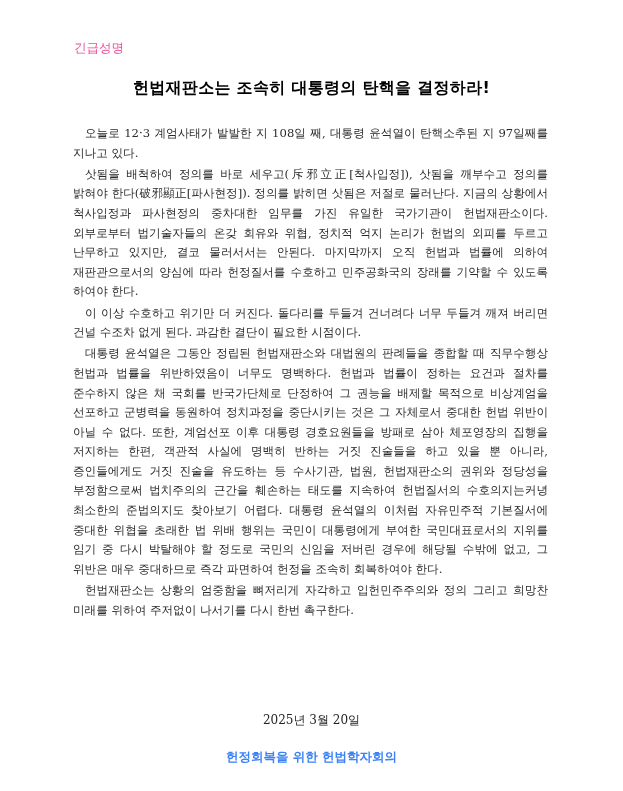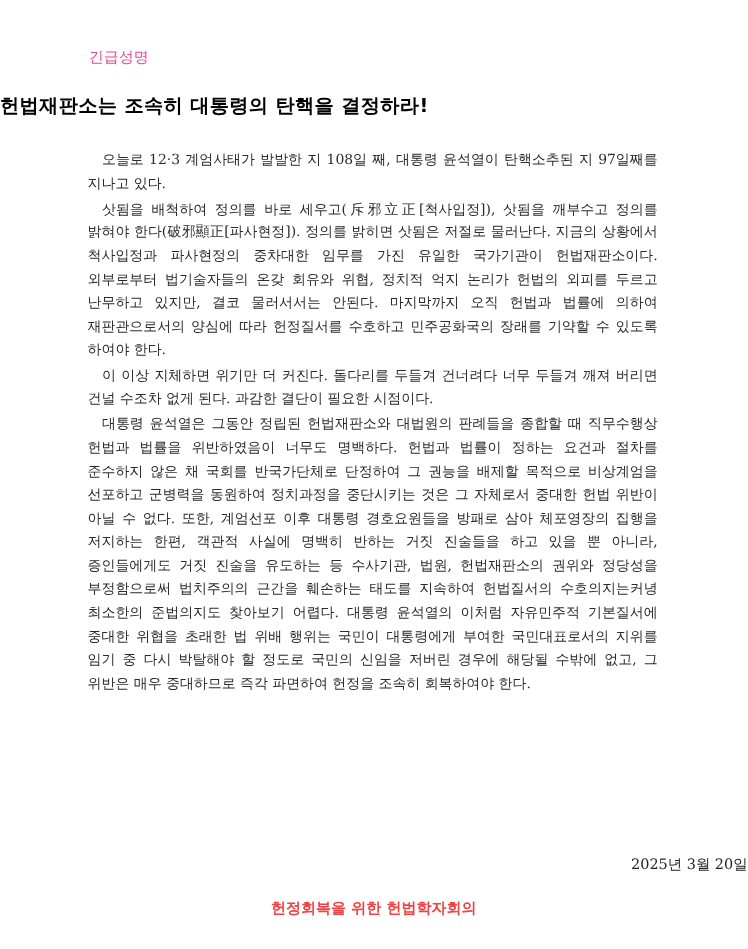--- a/index.html
+++ b/index.html
@@ -1,34 +1,35 @@
 <!DOCTYPE html>
 <html><head>
 <meta charset="utf-8">
 <style>
   html, body { margin: 0; padding: 0; background: #ffffff; }
   body { width: 623px; height: 791px; overflow: hidden; position: relative;
          font-family: "DejaVu Serif", "Liberation Serif", serif; color: #222; }
   .label { position: absolute; left: 74px; top: 40px; font-size: 12.5px; color: #ec4899; }
-  .title { position: absolute; left: 0; width: 623px; top: 78px; 
+  .title { position: absolute; left: 0; width: 623px; top: 78px; text-align: center;
            font-family: "DejaVu Sans", sans-serif; font-weight: bold; font-size: 16px; color: #000; letter-spacing: 0.3px; }
   .body { position: absolute; left: 73px; width: 475px; top: 124px; font-size: 11.6px; line-height: 19.6px;
           text-align: justify; color: #2a2a2a; }
   .body p { margin: 0 0 1.6px 0; text-indent: 12px; word-break: keep-all; }
-  .date { position: absolute; left: 0; width: 623px; top: 712px; text-align: right; font-size: 12px; color: #222; }
+  .date { position: absolute; left: 0; width: 623px; top: 712px; text-align: center; font-size: 12px; color: #222; }
   .sig { position: absolute; left: 0; width: 623px; top: 749px; text-align: center;
-         font-family: "DejaVu Sans", sans-serif; font-weight: bold; font-size: 12.5px; color: #ef4444; }
+         font-family: "DejaVu Sans", sans-serif; font-weight: bold; font-size: 12.5px; color: #3b82f6; }
 </style>
 </head>
 <body>
 
 <div class="label">긴급성명</div>
 <div class="title">헌법재판소는 조속히 대통령의 탄핵을 결정하라!</div>
 
 <div class="body">
   <p>오늘로 12·3 계엄사태가 발발한 지 108일 째, 대통령 윤석열이 탄핵소추된 지 97일째를 지나고 있다.</p>
   <p>삿됨을 배척하여 정의를 바로 세우고(斥邪立正[척사입정]), 삿됨을 깨부수고 정의를 밝혀야 한다(破邪顯正[파사현정]). 정의를 밝히면 삿됨은 저절로 물러난다. 지금의 상황에서 척사입정과 파사현정의 중차대한 임무를 가진 유일한 국가기관이 헌법재판소이다. 외부로부터 법기술자들의 온갖 회유와 위협, 정치적 억지 논리가 헌법의 외피를 두르고 난무하고 있지만, 결코 물러서서는 안된다. 마지막까지 오직 헌법과 법률에 의하여 재판관으로서의 양심에 따라 헌정질서를 수호하고 민주공화국의 장래를 기약할 수 있도록 하여야 한다.</p>
-  <p>이 이상 지체하면 위기만 더 커진다. 돌다리를 두들겨 건너려다 너무 두들겨 깨져 버리면 건널 수조차 없게 된다. 과감한 결단이 필요한 시점이다.</p>
+  <p>이 이상 수호하고 위기만 더 커진다. 돌다리를 두들겨 건너려다 너무 두들겨 깨져 버리면 건널 수조차 없게 된다. 과감한 결단이 필요한 시점이다.</p>
   <p>대통령 윤석열은 그동안 정립된 헌법재판소와 대법원의 판례들을 종합할 때 직무수행상 헌법과 법률을 위반하였음이 너무도 명백하다. 헌법과 법률이 정하는 요건과 절차를 준수하지 않은 채 국회를 반국가단체로 단정하여 그 권능을 배제할 목적으로 비상계엄을 선포하고 군병력을 동원하여 정치과정을 중단시키는 것은 그 자체로서 중대한 헌법 위반이 아닐 수 없다. 또한, 계엄선포 이후 대통령 경호요원들을 방패로 삼아 체포영장의 집행을 저지하는 한편, 객관적 사실에 명백히 반하는 거짓 진술들을 하고 있을 뿐 아니라, 증인들에게도 거짓 진술을 유도하는 등 수사기관, 법원, 헌법재판소의 권위와 정당성을 부정함으로써 법치주의의 근간을 훼손하는 태도를 지속하여 헌법질서의 수호의지는커녕 최소한의 준법의지도 찾아보기 어렵다. 대통령 윤석열의 이처럼 자유민주적 기본질서에 중대한 위협을 초래한 법 위배 행위는 국민이 대통령에게 부여한 국민대표로서의 지위를 임기 중 다시 박탈해야 할 정도로 국민의 신임을 저버린 경우에 해당될 수밖에 없고, 그 위반은 매우 중대하므로 즉각 파면하여 헌정을 조속히 회복하여야 한다.</p>
+  <p>헌법재판소는 상황의 엄중함을 뼈저리게 자각하고 입헌민주주의와 정의 그리고 희망찬 미래를 위하여 주저없이 나서기를 다시 한번 촉구한다.</p>
 </div>
 
 <div class="date">2025년 3월 20일</div>
 <div class="sig">헌정회복을 위한 헌법학자회의</div>
 
 </body></html>

